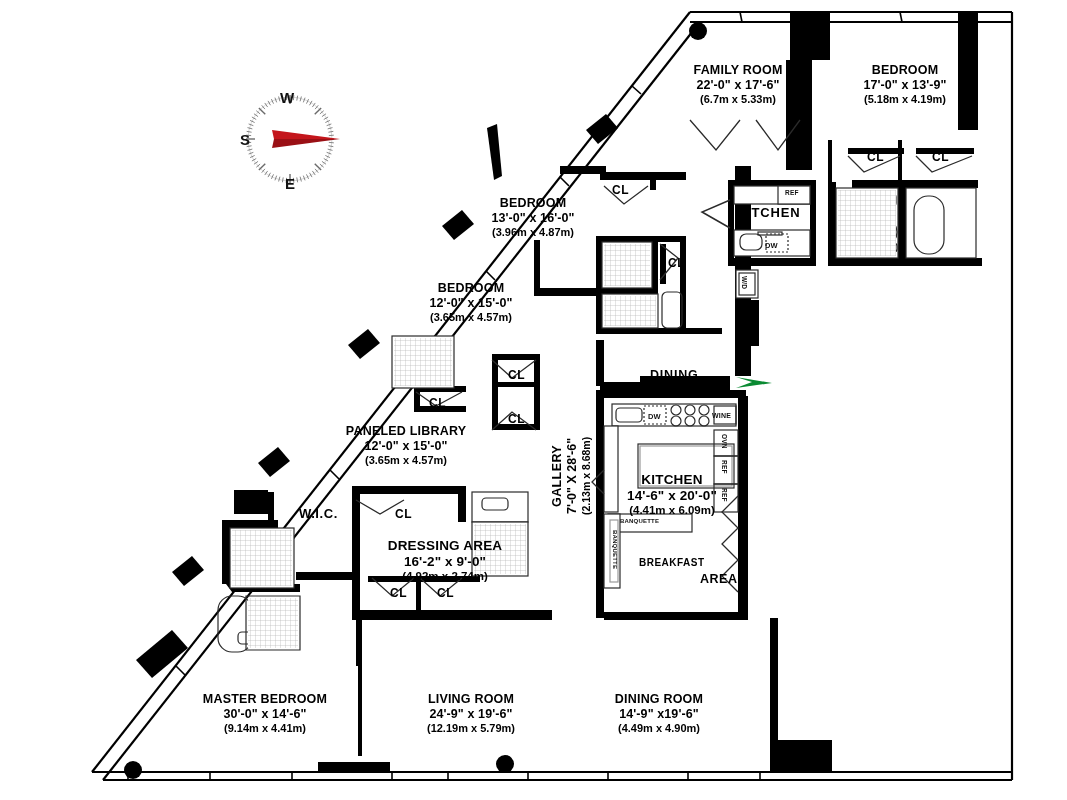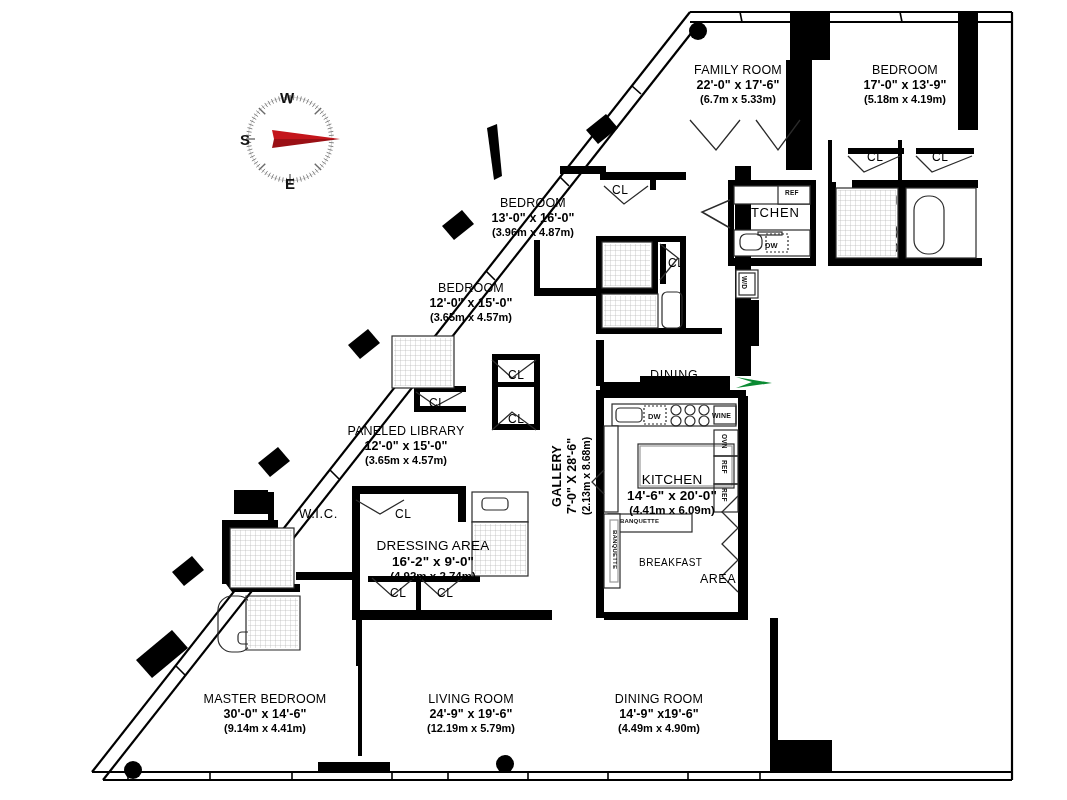--- a/index.html
+++ b/index.html
@@ -55,41 +55,41 @@
   
   .room-label {
     position: absolute;
     text-align: center;
     line-height: 1.18;
     white-space: nowrap;
     pointer-events: none;
   }
   .room-label .rl-name {
     font-size: 12.5px;
-    font-weight: normal;
+    font-weight: bold;
     letter-spacing: 0.2px;
   }
   .room-label .rl-imp {
     font-size: 12.5px;
     font-weight: bold;
     letter-spacing: 0.1px;
   }
   .room-label .rl-met {
     font-size: 11px;
     font-weight: bold;
     letter-spacing: 0px;
   }
   .room-label.big .rl-name,
   .room-label.big .rl-imp { font-size: 13.5px; }
   .room-label.big .rl-met { font-size: 11.5px; }
 
   .closet-label {
     position: absolute;
     font-size: 12px;
-    font-weight: normal;
+    font-weight: bold;
     letter-spacing: 0.6px;
     text-align: right;
     white-space: nowrap;
     pointer-events: none;
   }
   .micro-label {
     position: absolute;
     font-size: 6.5px;
     font-weight: bold;
     letter-spacing: 0.2px;
@@ -516,21 +516,21 @@
     <div class="rl-imp">12'-0" x 15'-0"</div>
     <div class="rl-met">(3.65m x 4.57m)</div>
   </div>
 
   <div class="room-label" style="left:318px; top:424px; width:176px;">
     <div class="rl-name">PANELED LIBRARY</div>
     <div class="rl-imp">12'-0" x 15'-0"</div>
     <div class="rl-met">(3.65m x 4.57m)</div>
   </div>
 
-  <div class="room-label big" style="left:356px; top:538px; width:154px;">
+  <div class="room-label big" style="left:368px; top:538px; width:154px;">
     <div class="rl-name">DRESSING AREA</div>
     <div class="rl-imp">16'-2" x 9'-0"</div>
     <div class="rl-met">(4.92m x 2.74m)</div>
   </div>
 
   <div class="room-label big" style="left:600px; top:472px; width:144px;">
     <div class="rl-name">KITCHEN</div>
     <div class="rl-imp">14'-6" x 20'-0"</div>
     <div class="rl-met">(4.41m x 6.09m)</div>
   </div>

